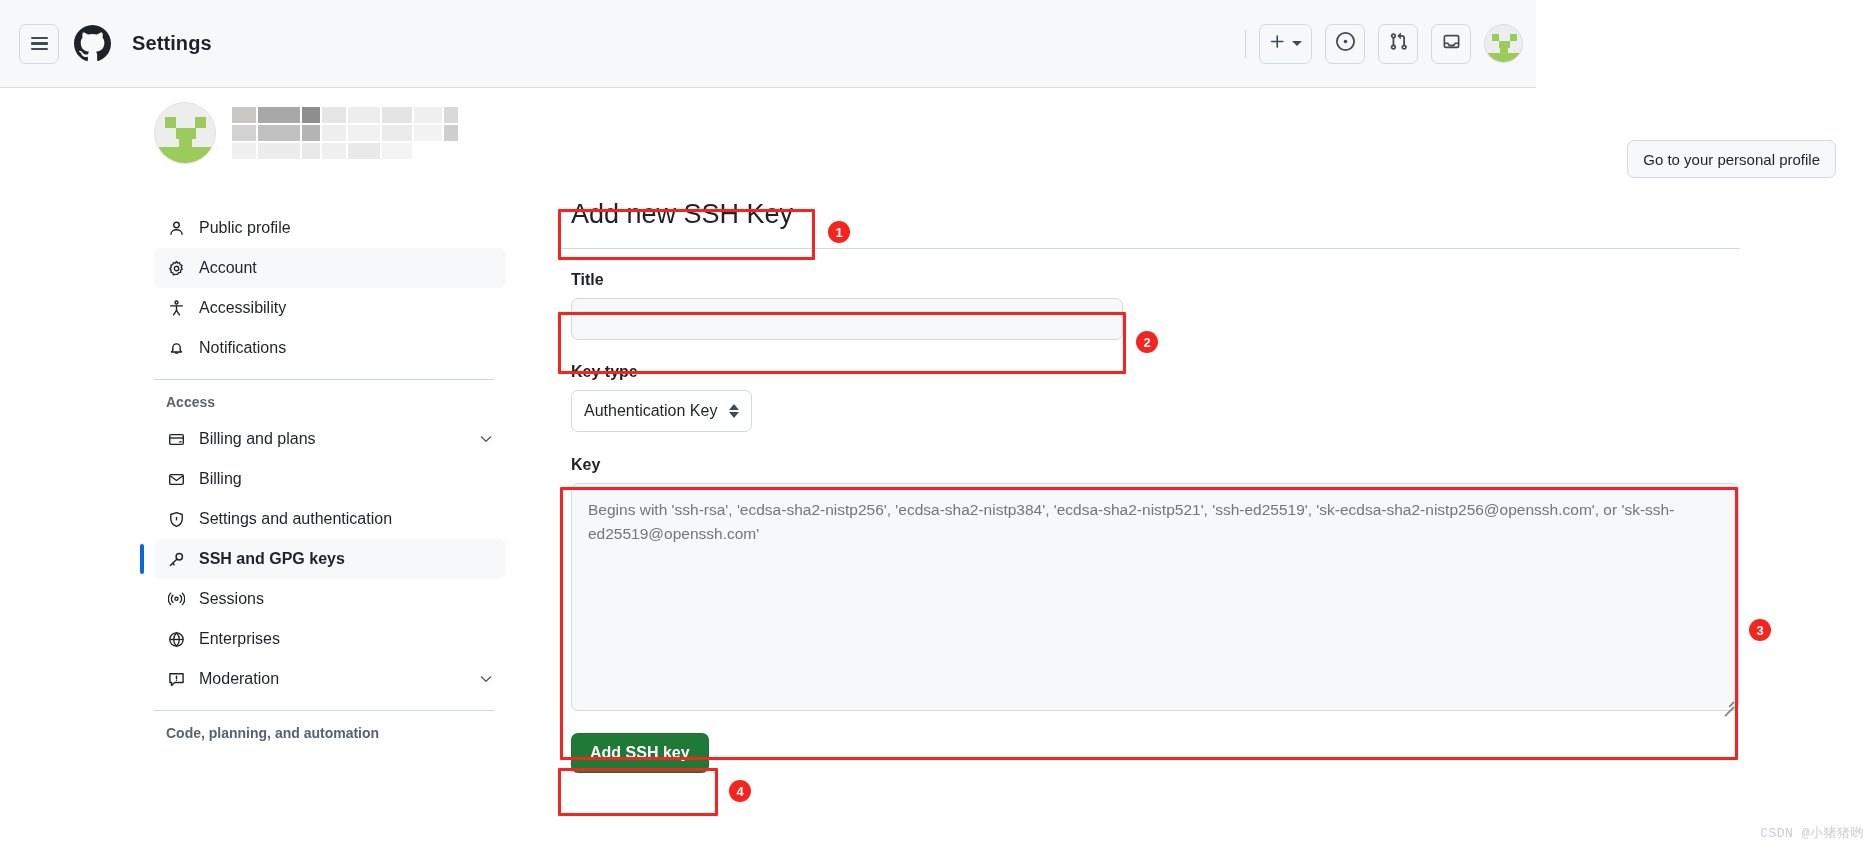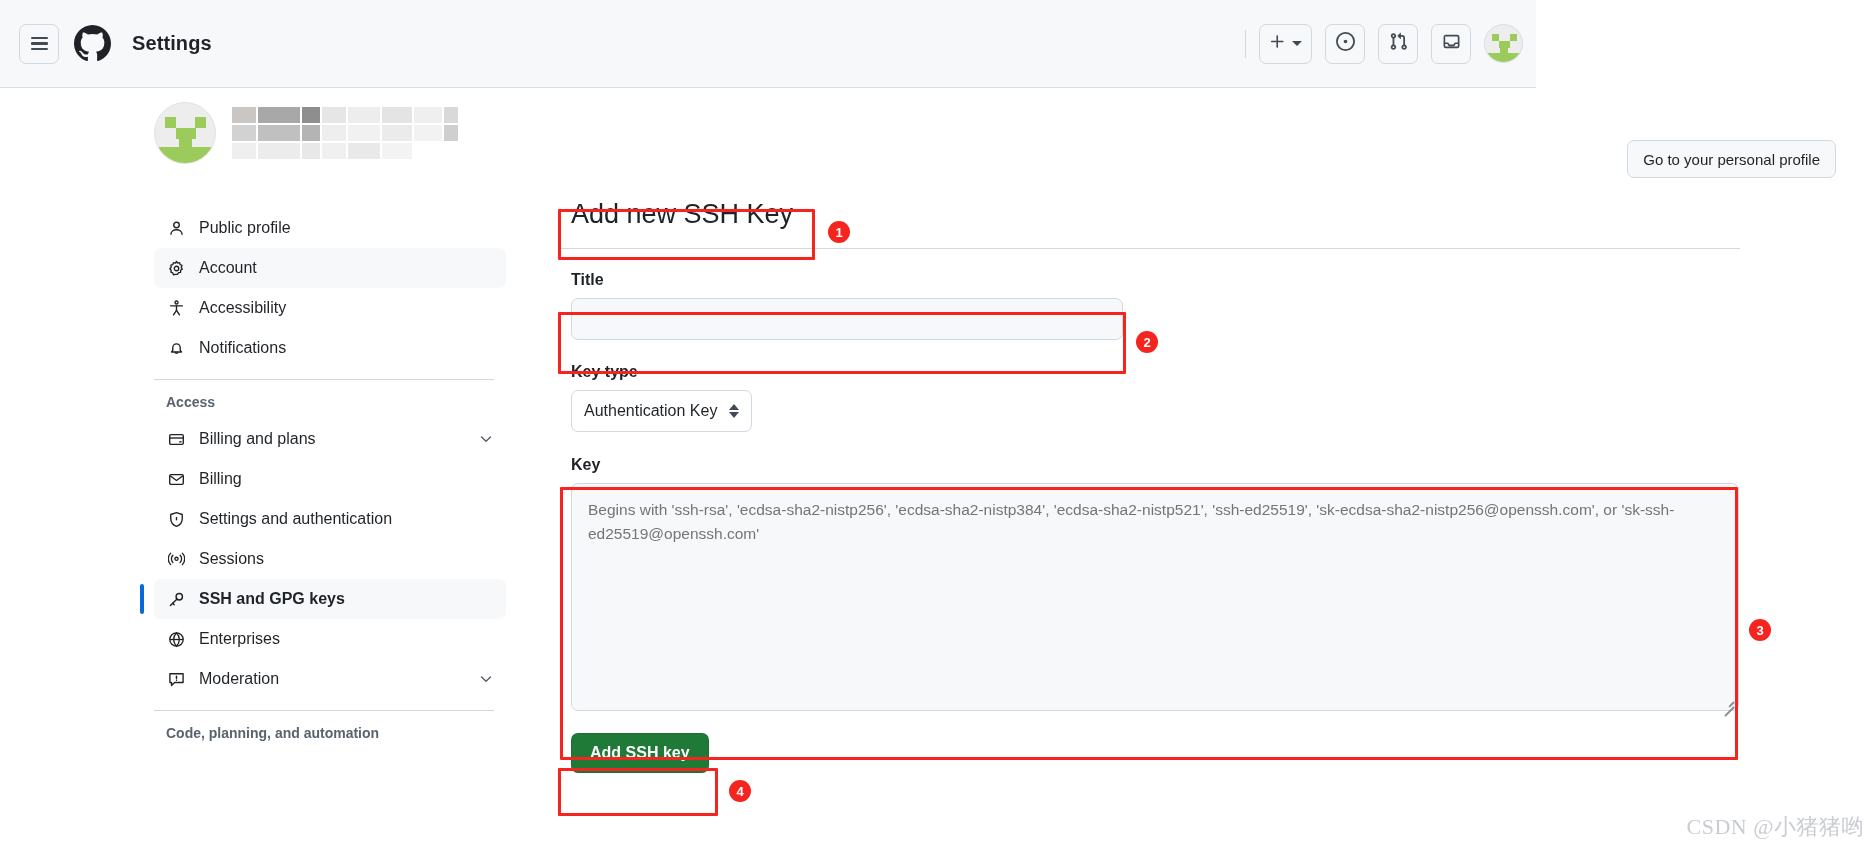--- a/index.html
+++ b/index.html
@@ -199,22 +199,22 @@
   }
   .anno-badge {
     position: absolute; width: 22px; height: 22px;
     background: #f5241f; color: #fff; border-radius: 50%;
     font-size: 13px; font-weight: 700;
     display: flex; align-items: center; justify-content: center;
     pointer-events: none; font-family: "Liberation Sans", sans-serif;
   }
   .watermark {
     position: absolute; right: 12px; bottom: 7px;
-    font-size: 22px; color: #c9ccd1; letter-spacing: .5px;
-    font-family: Liberation Serif, serif;
+    font-size: 13px; color: #c9ccd1; letter-spacing: .5px;
+    font-family: Liberation Mono, monospace;
   }
 </style>
 </head>
 <body>
 
 <div class="page">
 
   <div class="header">
     <div class="hdr-left">
       <div class="icon-btn">
@@ -414,42 +414,42 @@
     <div class="nav-item">
       <span class="ni-icon">
         <svg width="17" height="17" viewBox="0 0 16 16" fill="none" stroke="#1f2328" stroke-width="1.3" stroke-linejoin="round">
             <path d="M8 1.5 2.6 3.3v4c0 3.2 2.3 6 5.4 7.2 3.1-1.2 5.4-4 5.4-7.2v-4z"></path>
              <path d="M8 5.6v3.2"></path>
           </svg>
       </span>
       <span class="ni-label">Settings and authentication</span>
     </div>
 
+    <div class="nav-item selected">
+      <span class="ni-icon">
+        <svg width="17" height="17" viewBox="0 0 16 16" fill="none" stroke="#1f2328" stroke-width="1.35" stroke-linecap="round" stroke-linejoin="round">
+            <circle cx="10.6" cy="5.4" r="3"></circle>
+             <path d="M8.5 7.5 2.3 13.7"></path>
+            <path d="M4.4 11.6 5.8 13"></path>
+          </svg>
+      </span>
+      <span class="ni-label">SSH and GPG keys</span>
+    </div>
+
     <div class="nav-item">
       <span class="ni-icon">
         <svg width="17" height="17" viewBox="0 0 16 16" fill="none" stroke="#1f2328" stroke-width="1.25" stroke-linecap="round">
             <circle cx="8" cy="7.4" r="1.5"></circle>
              <path d="M4.6 4a4.8 4.8 0 0 0 0 6.8"></path>
             <path d="M11.4 4a4.8 4.8 0 0 1 0 6.8"></path>
              <path d="M2.5 2a7.6 7.6 0 0 0 0 10.8"></path>
             <path d="M13.5 2a7.6 7.6 0 0 1 0 10.8"></path>
           </svg>
       </span>
       <span class="ni-label">Sessions</span>
-    </div>
-
-    <div class="nav-item selected">
-      <span class="ni-icon">
-        <svg width="17" height="17" viewBox="0 0 16 16" fill="none" stroke="#1f2328" stroke-width="1.35" stroke-linecap="round" stroke-linejoin="round">
-            <circle cx="10.6" cy="5.4" r="3"></circle>
-             <path d="M8.5 7.5 2.3 13.7"></path>
-            <path d="M4.4 11.6 5.8 13"></path>
-          </svg>
-      </span>
-      <span class="ni-label">SSH and GPG keys</span>
     </div>
 
 
     <div class="nav-item">
       <span class="ni-icon">
         <svg width="17" height="17" viewBox="0 0 16 16" fill="none" stroke="#1f2328" stroke-width="1.25">
              <circle cx="8" cy="8" r="6.3"></circle>
             <path d="M1.7 8h12.6"></path>
              <path d="M8 1.7c1.8 2 2.7 4 2.7 6.3S9.8 12.3 8 14.3C6.2 12.3 5.3 10.3 5.3 8S6.2 3.7 8 1.7Z"></path>
           </svg>

